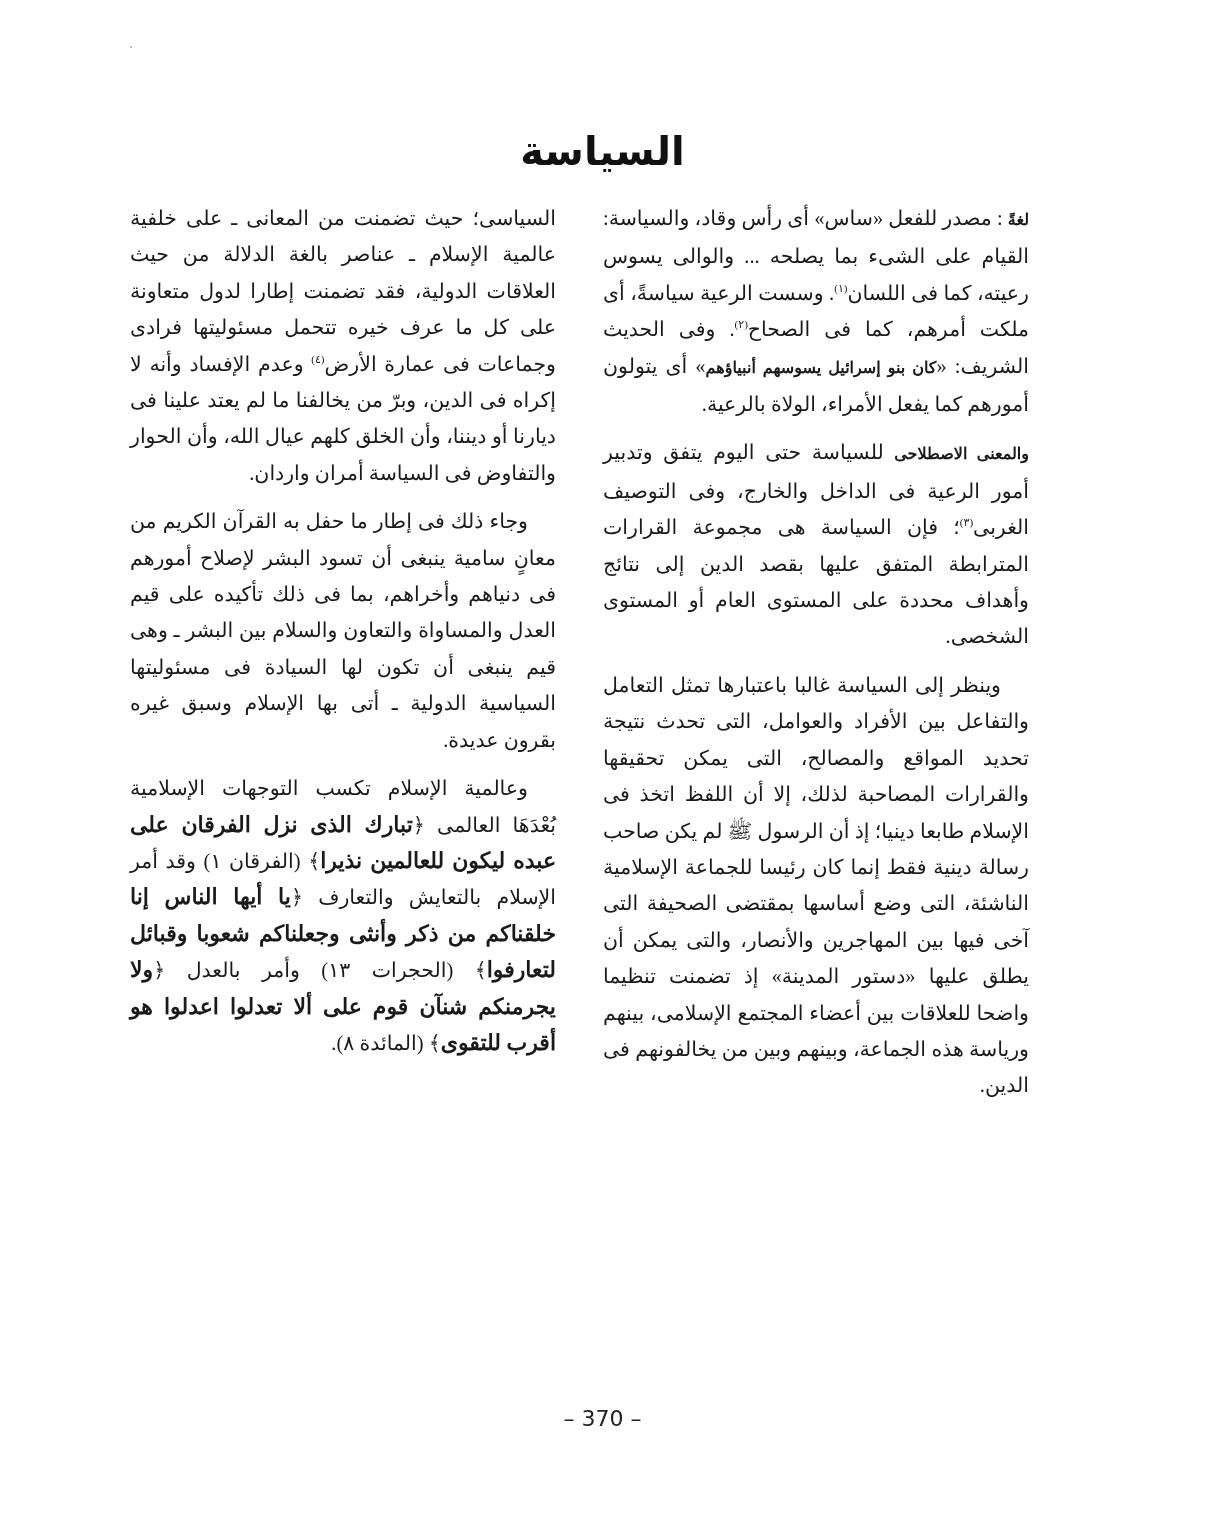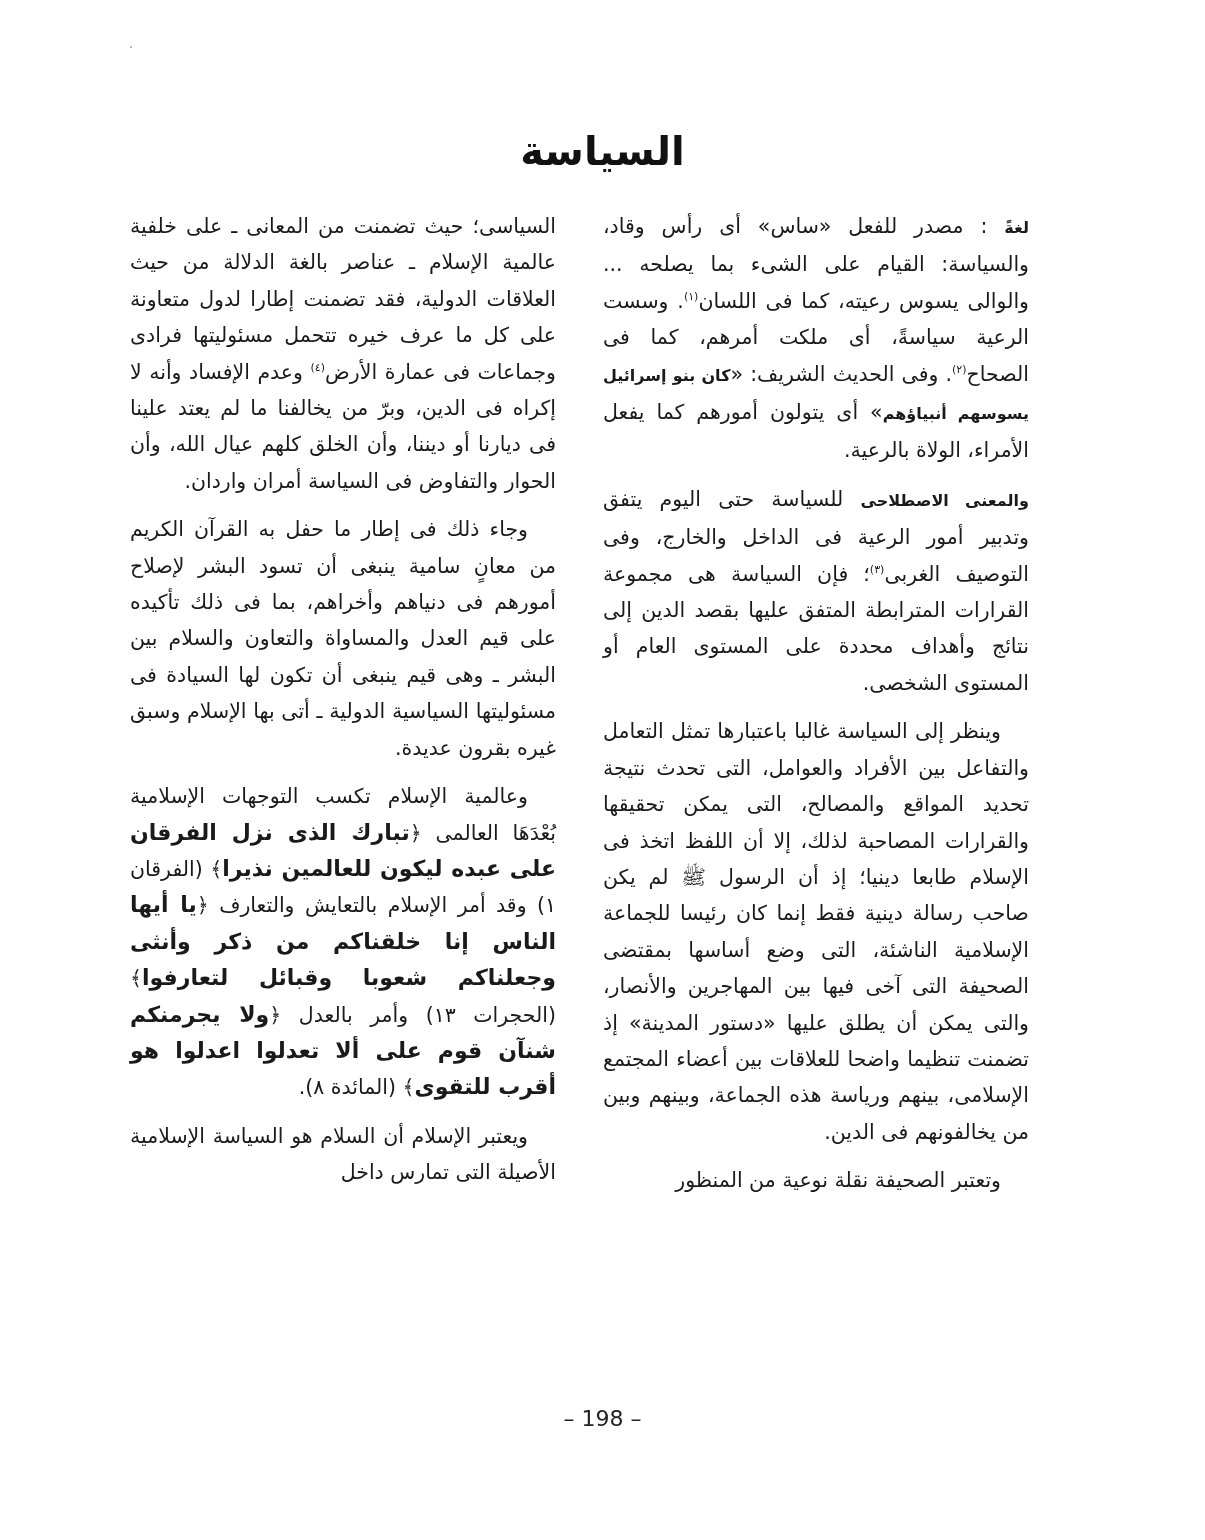--- a/index.html
+++ b/index.html
@@ -28,27 +28,28 @@
       width: 1205px;
       text-align: center;
       font-size: 40px;
       font-weight: bold;
       letter-spacing: 0;
       color: #111;
       margin: 0;
     }
     .column {
       position: absolute;
-      top: 208px;
+      top: 200px;
       width: 426px;
       direction: rtl;
       text-align: justify;
       text-align-last: right;
       font-size: 20.5px;
       line-height: 36.4px;
+      font-family: Liberation Serif, serif;
     }
     .col-right { right: 176px; }
     .col-left  { left: 130px; }
     .para {
       margin: 0 0 12px 0;
       text-align: justify;
     }
     .para.indent { text-indent: 28px; }
     .bold {
       font-weight: bold;
@@ -96,37 +97,31 @@
     </p>
 
     <p class="para">
       <span class="bold">والمعنى الاصطلاحى</span><span> للسياسة حتى اليوم يتفق وتدبير أمور الرعية فى الداخل والخارج، وفى التوصيف الغربى</span><sup class="fn">(٣)</sup><span>؛ فإن السياسة هى مجموعة القرارات المترابطة المتفق عليها بقصد الدين إلى نتائج وأهداف محددة على المستوى العام أو المستوى الشخصى.</span>
     </p>
 
     <p class="para indent">
       <span>وينظر إلى السياسة غالبا باعتبارها تمثل التعامل والتفاعل بين الأفراد والعوامل، التى تحدث نتيجة تحديد المواقع والمصالح، التى يمكن تحقيقها والقرارات المصاحبة لذلك، إلا أن اللفظ اتخذ فى الإسلام طابعا دينيا؛ إذ أن الرسول ﷺ لم يكن صاحب رسالة دينية فقط إنما كان رئيسا للجماعة الإسلامية الناشئة، التى وضع أساسها بمقتضى الصحيفة التى آخى فيها بين المهاجرين والأنصار، والتى يمكن أن يطلق عليها «دستور المدينة» إذ تضمنت تنظيما واضحا للعلاقات بين أعضاء المجتمع الإسلامى، بينهم ورياسة هذه الجماعة، وبينهم وبين من يخالفونهم فى الدين.</span>
     </p>
 
-    <p class="para indent">
-      <span>وتعتبر  الصحيفة نقلة نوعية من المنظور</span>
-    </p>
   </div>
 
   <div class="column col-left">
     <p class="para">
       <span>السياسى؛ حيث تضمنت من المعانى ـ على خلفية عالمية الإسلام ـ عناصر بالغة الدلالة من حيث العلاقات الدولية، فقد تضمنت إطارا لدول متعاونة على كل ما عرف خيره تتحمل مسئوليتها فرادى وجماعات فى عمارة الأرض</span><sup class="fn">(٤)</sup><span> وعدم الإفساد وأنه لا إكراه فى الدين، وبرّ من يخالفنا ما لم يعتد علينا فى ديارنا أو ديننا، وأن الخلق كلهم عيال الله، وأن الحوار والتفاوض فى السياسة أمران واردان.</span>
     </p>
 
     <p class="para indent">
       <span>وجاء ذلك فى إطار ما حفل به القرآن الكريم من معانٍ سامية ينبغى أن تسود البشر لإصلاح أمورهم فى دنياهم وأخراهم، بما فى ذلك تأكيده على قيم العدل والمساواة والتعاون والسلام بين البشر ـ وهى قيم ينبغى أن تكون لها السيادة فى مسئوليتها السياسية الدولية ـ أتى بها الإسلام وسبق غيره بقرون عديدة.</span>
     </p>
 
     <p class="para indent">
       <span>وعالمية الإسلام تكسب التوجهات الإسلامية بُعْدَهَا العالمى ﴿</span><span class="verse">تبارك الذى نزل الفرقان على عبده ليكون للعالمين نذيرا</span><span>﴾ (الفرقان ١) وقد أمر الإسلام بالتعايش والتعارف ﴿</span><span class="verse">يا أيها الناس إنا خلقناكم من ذكر وأنثى وجعلناكم شعوبا وقبائل لتعارفوا</span><span>﴾ (الحجرات ١٣) وأمر بالعدل ﴿</span><span class="verse">ولا يجرمنكم شنآن قوم على ألا تعدلوا اعدلوا هو أقرب للتقوى</span><span>﴾ (المائدة ٨).</span>
     </p>
 
-    <p class="para indent">
-      <span>ويعتبر الإسلام أن السلام هو السياسة الإسلامية الأصيلة التى تمارس داخل</span>
-    </p>
   </div>
 
-  <div class="page-number">– 198 –</div>
+  <div class="page-number">– 370 –</div>
 </div>
 
 </body></html>

